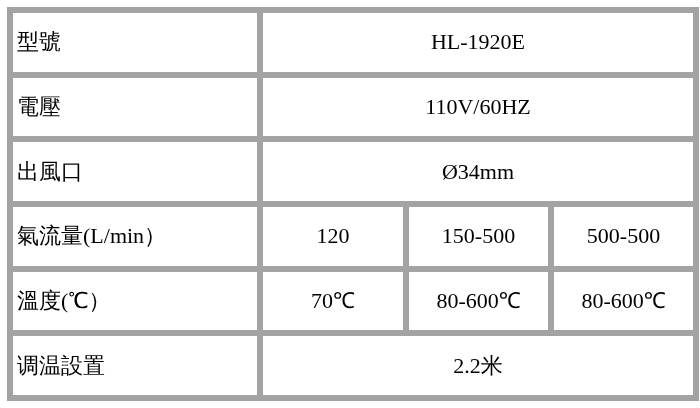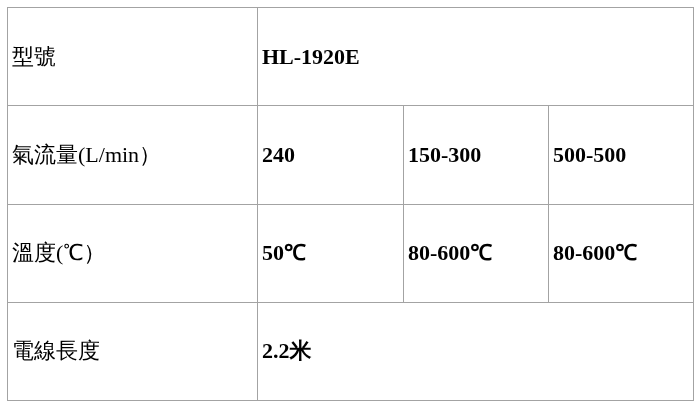--- a/index.html
+++ b/index.html
@@ -15,34 +15,33 @@
     overflow: hidden;
   }
   #spec-table {
     border-collapse: collapse;
     table-layout: fixed;
     width: 686px;
     height: 394px;
     margin: 7px;
   }
   #spec-table td {
-    border: 1px solid #a3a3a3;
+    border: 6px solid #a3a3a3;
     font-size: 22px;
     line-height: 1.1;
     padding: 0 4px;
     white-space: nowrap;
     overflow: hidden;
   }
   td.label {
     text-align: left;
     padding-left: 10px;
   }
   td.value {
-    text-align: left;
-    font-weight: bold;
+    text-align: center;
   }
   col.c-label { width: 250px; }
   col.c-a { width: 146px; }
   col.c-b { width: 145px; }
   col.c-c { width: 145px; }
 </style>
 </head>
 <body>
 
 <table id="spec-table">
@@ -51,29 +50,37 @@
     <col class="c-a">
     <col class="c-b">
     <col class="c-c">
   </colgroup>
   <tbody>
     <tr>
       <td class="label">型號</td>
       <td class="value" colspan="3">HL-1920E</td>
     </tr>
     <tr>
+      <td class="label">電壓</td>
+      <td class="value" colspan="3">110V/60HZ</td>
+    </tr>
+    <tr>
+      <td class="label">出風口</td>
+      <td class="value" colspan="3">Ø34mm</td>
+    </tr>
+    <tr>
       <td class="label">氣流量(L/min）</td>
-      <td class="value">240</td>
-      <td class="value">150-300</td>
+      <td class="value">120</td>
+      <td class="value">150-500</td>
       <td class="value">500-500</td>
     </tr>
     <tr>
       <td class="label">溫度(℃）</td>
-      <td class="value">50℃</td>
+      <td class="value">70℃</td>
       <td class="value">80-600℃</td>
       <td class="value">80-600℃</td>
     </tr>
     <tr>
-      <td class="label">電線長度</td>
+      <td class="label">调温設置</td>
       <td class="value" colspan="3">2.2米</td>
     </tr>
   </tbody>
 </table>
 
 </body></html>

